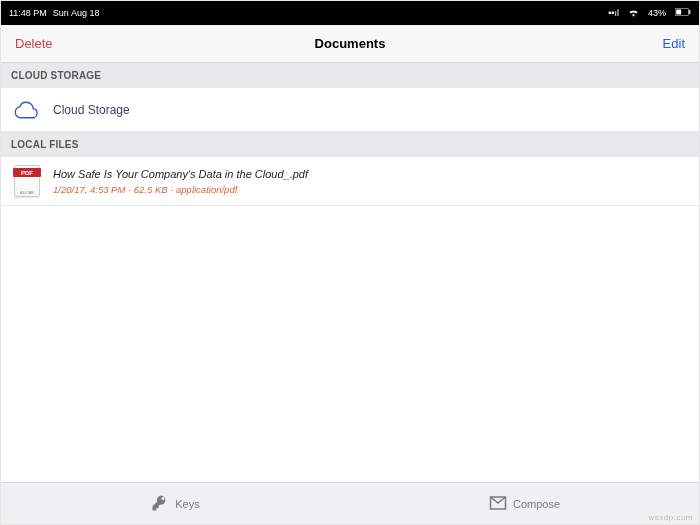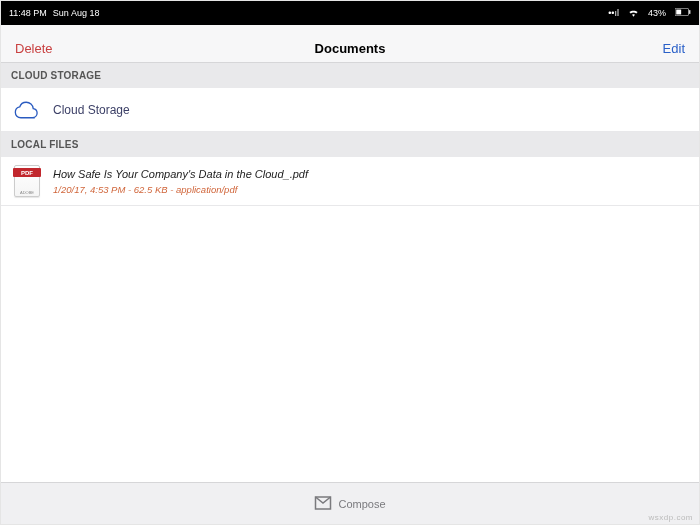--- a/index.html
+++ b/index.html
@@ -1,20 +1,20 @@
 <!DOCTYPE html>
 <html><head>
   <meta charset="utf-8">
   <style>
     * { margin:0; padding:0; box-sizing:border-box; font-family:-apple-system,Helvetica,Arial,sans-serif; }
     body { width:700px; height:525px; background:#fff; position:relative; overflow:hidden; border:1px solid #e5e5e5; }
     .statusbar { height:17px; background:#000; color:#fff; font-size:9px; display:flex; align-items:center; justify-content:space-between; padding:12px 8px; }
     .statusbar-left { display:flex; gap:6px; }
     .statusbar-right { display:flex; gap:9px; align-items:flex-start; }
-    .navbar { height:38px; background:#f7f7f8; border-bottom:1px solid #d6d6d8; display:flex; align-items:flex-start; justify-content:space-between; padding:16px 14px; }
+    .navbar { height:38px; background:#f7f7f8; border-bottom:1px solid #d6d6d8; display:flex; align-items:center; justify-content:space-between; padding:16px 14px; }
     .nav-left { color:#c94141; font-size:13px; }
     .nav-title { color:#000; font-size:13px; font-weight:700; position:absolute; left:50%; transform:translateX(-50%); }
     .nav-right { color:#2a60c8; font-size:13px; }
     .section-header { height:25px; background:#e9e9eb; color:#555; font-size:10px; font-weight:600; letter-spacing:.2px; display:flex; align-items:center; padding:0 10px; text-transform:uppercase; }
     .row { background:#fff; border-bottom:1px solid #e8e8ea; display:flex; align-items:center; padding:8px 10px; min-height:44px; }
     .row .rowicon { width:32px; display:flex; justify-content:center; margin-right:10px; }
     .cloudrow .label { color:#3b3f66; font-size:12px; }
     .filerow .texts { display:flex; flex-direction:column;font-style:italic; }
     .filerow .name { color:#222; font-size:11px; }
     .filerow .meta { color:#d0653a; font-size:9.5px; margin-top:4px; }
@@ -77,20 +77,28 @@
   <div class="texts">
     <span class="name">How Safe Is Your Company's Data in the Cloud_.pdf</span>
     <span class="meta">1/20/17, 4:53 PM - 62.5 KB - application/pdf</span>
   </div>
 </div>
 
 <div class="tabbar">
   <div class="tab">
     <span>
       <svg viewBox="0 0 24 24">
+          <path d="M14 2a6 6 0 0 0-5.65 8L2 16.35V22h5v-3h3v-3l1.65-1.65A6 6 0 1 0 14 2zm2 6a2 2 0 1 1 0-4 2 2 0 0 1 0 4z" fill="#7a7a7e"></path>
+        </svg>
+    </span>
+    <span>Keys</span>
+  </div>
+  <div class="tab">
+    <span>
+      <svg viewBox="0 0 24 24">
           <path d="M2 4h20v16H2z" fill="none" stroke="#7a7a7e" stroke-width="2"></path>
           <path d="M2 4l10 8L22 4" fill="none" stroke="#7a7a7e" stroke-width="2"></path>
         </svg>
     </span>
     <span>Compose</span>
   </div>
 </div>
 
 <div class="watermark">wsxdp.com</div>
 

